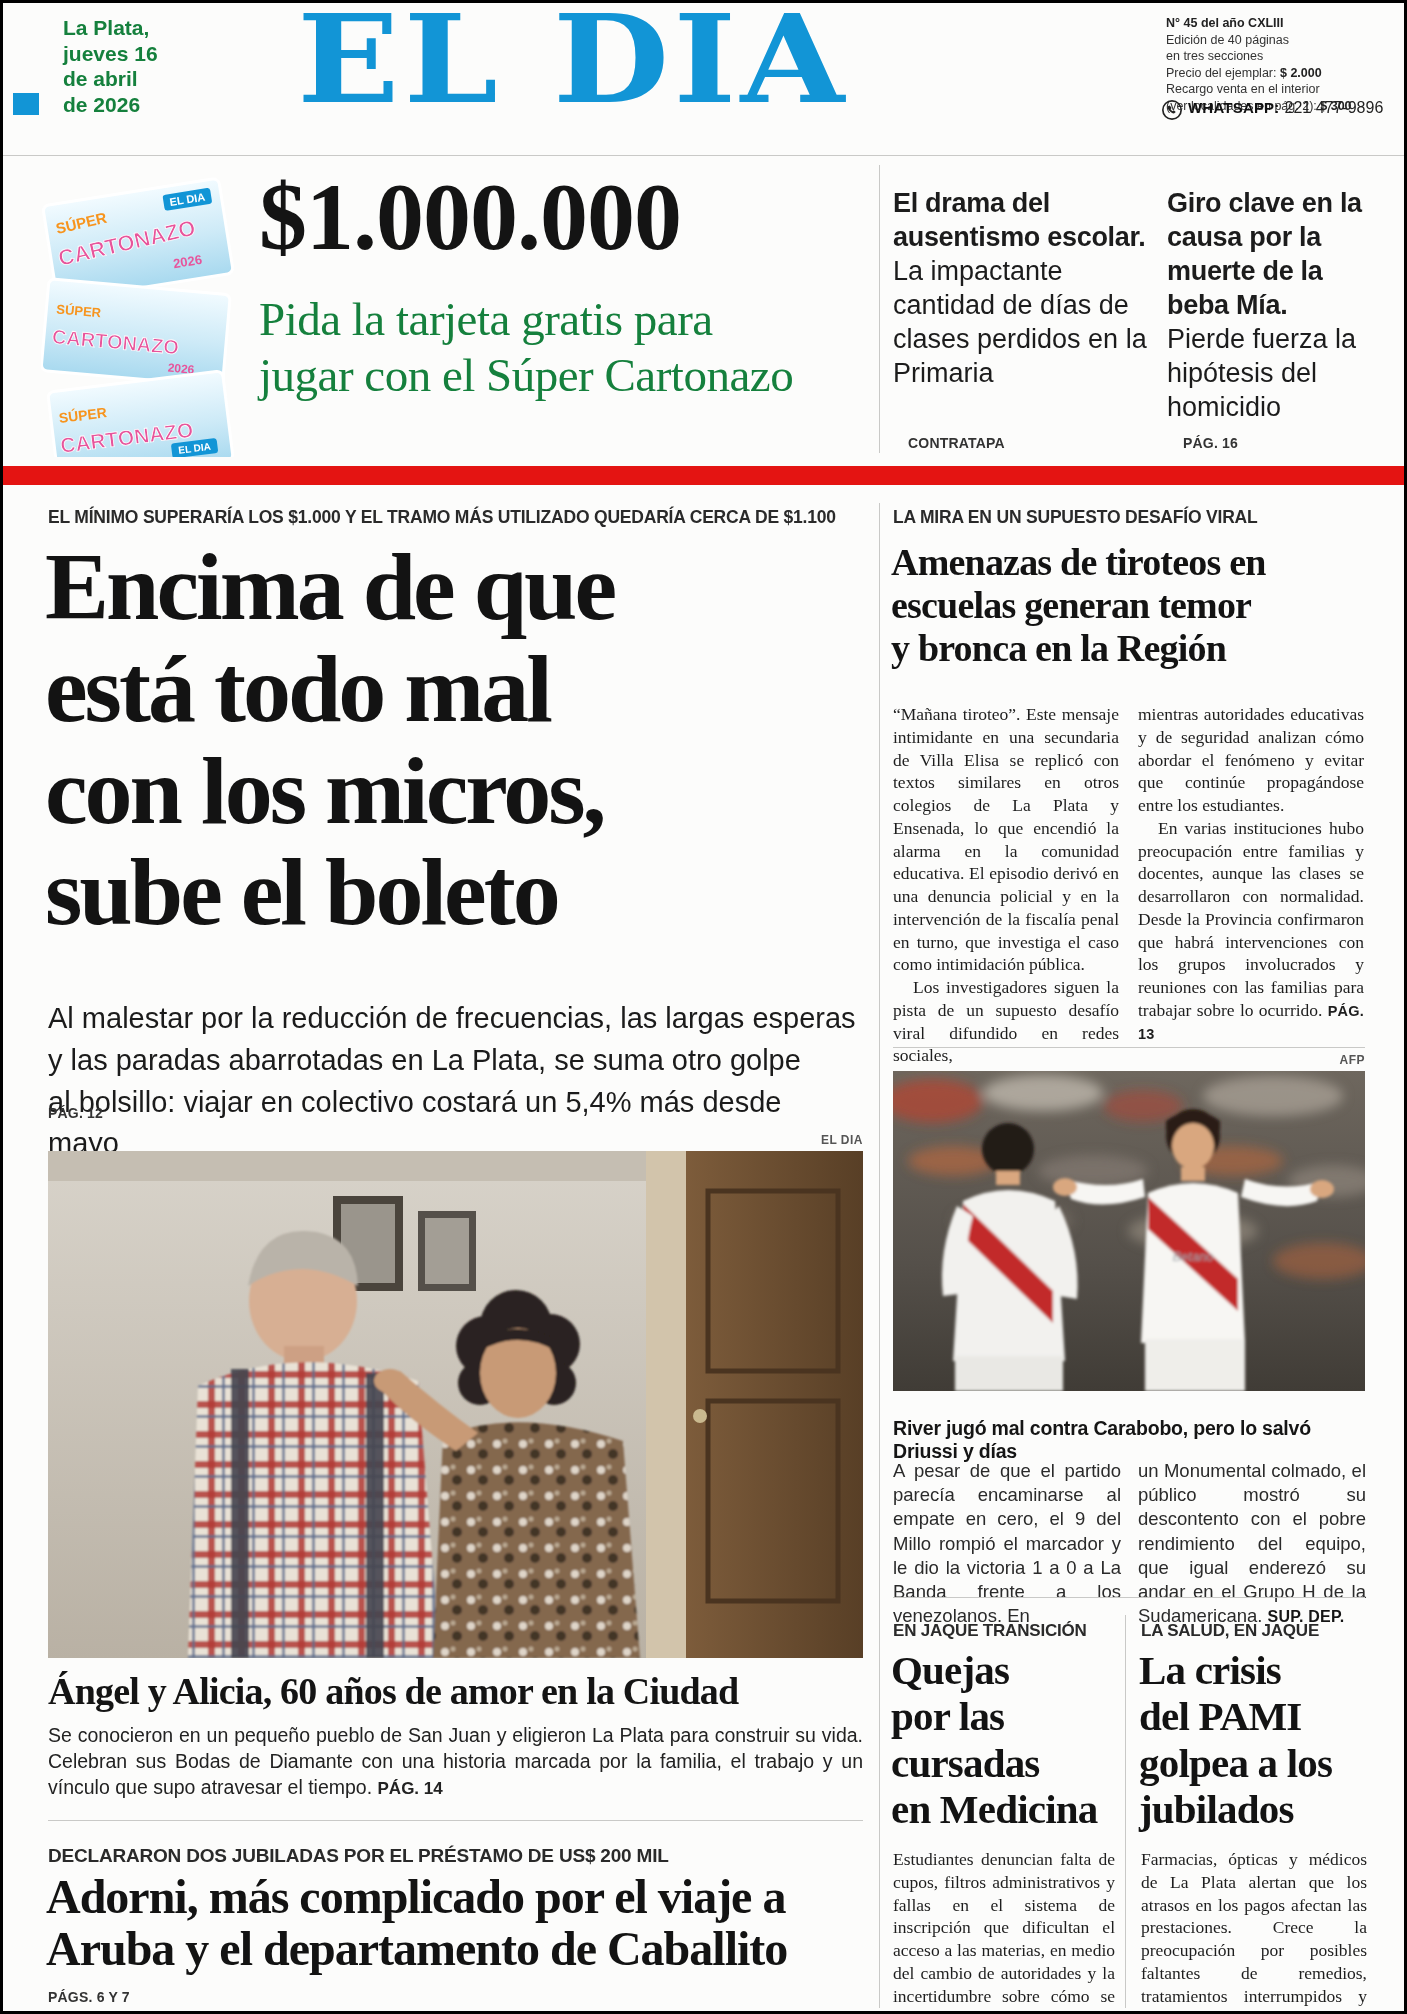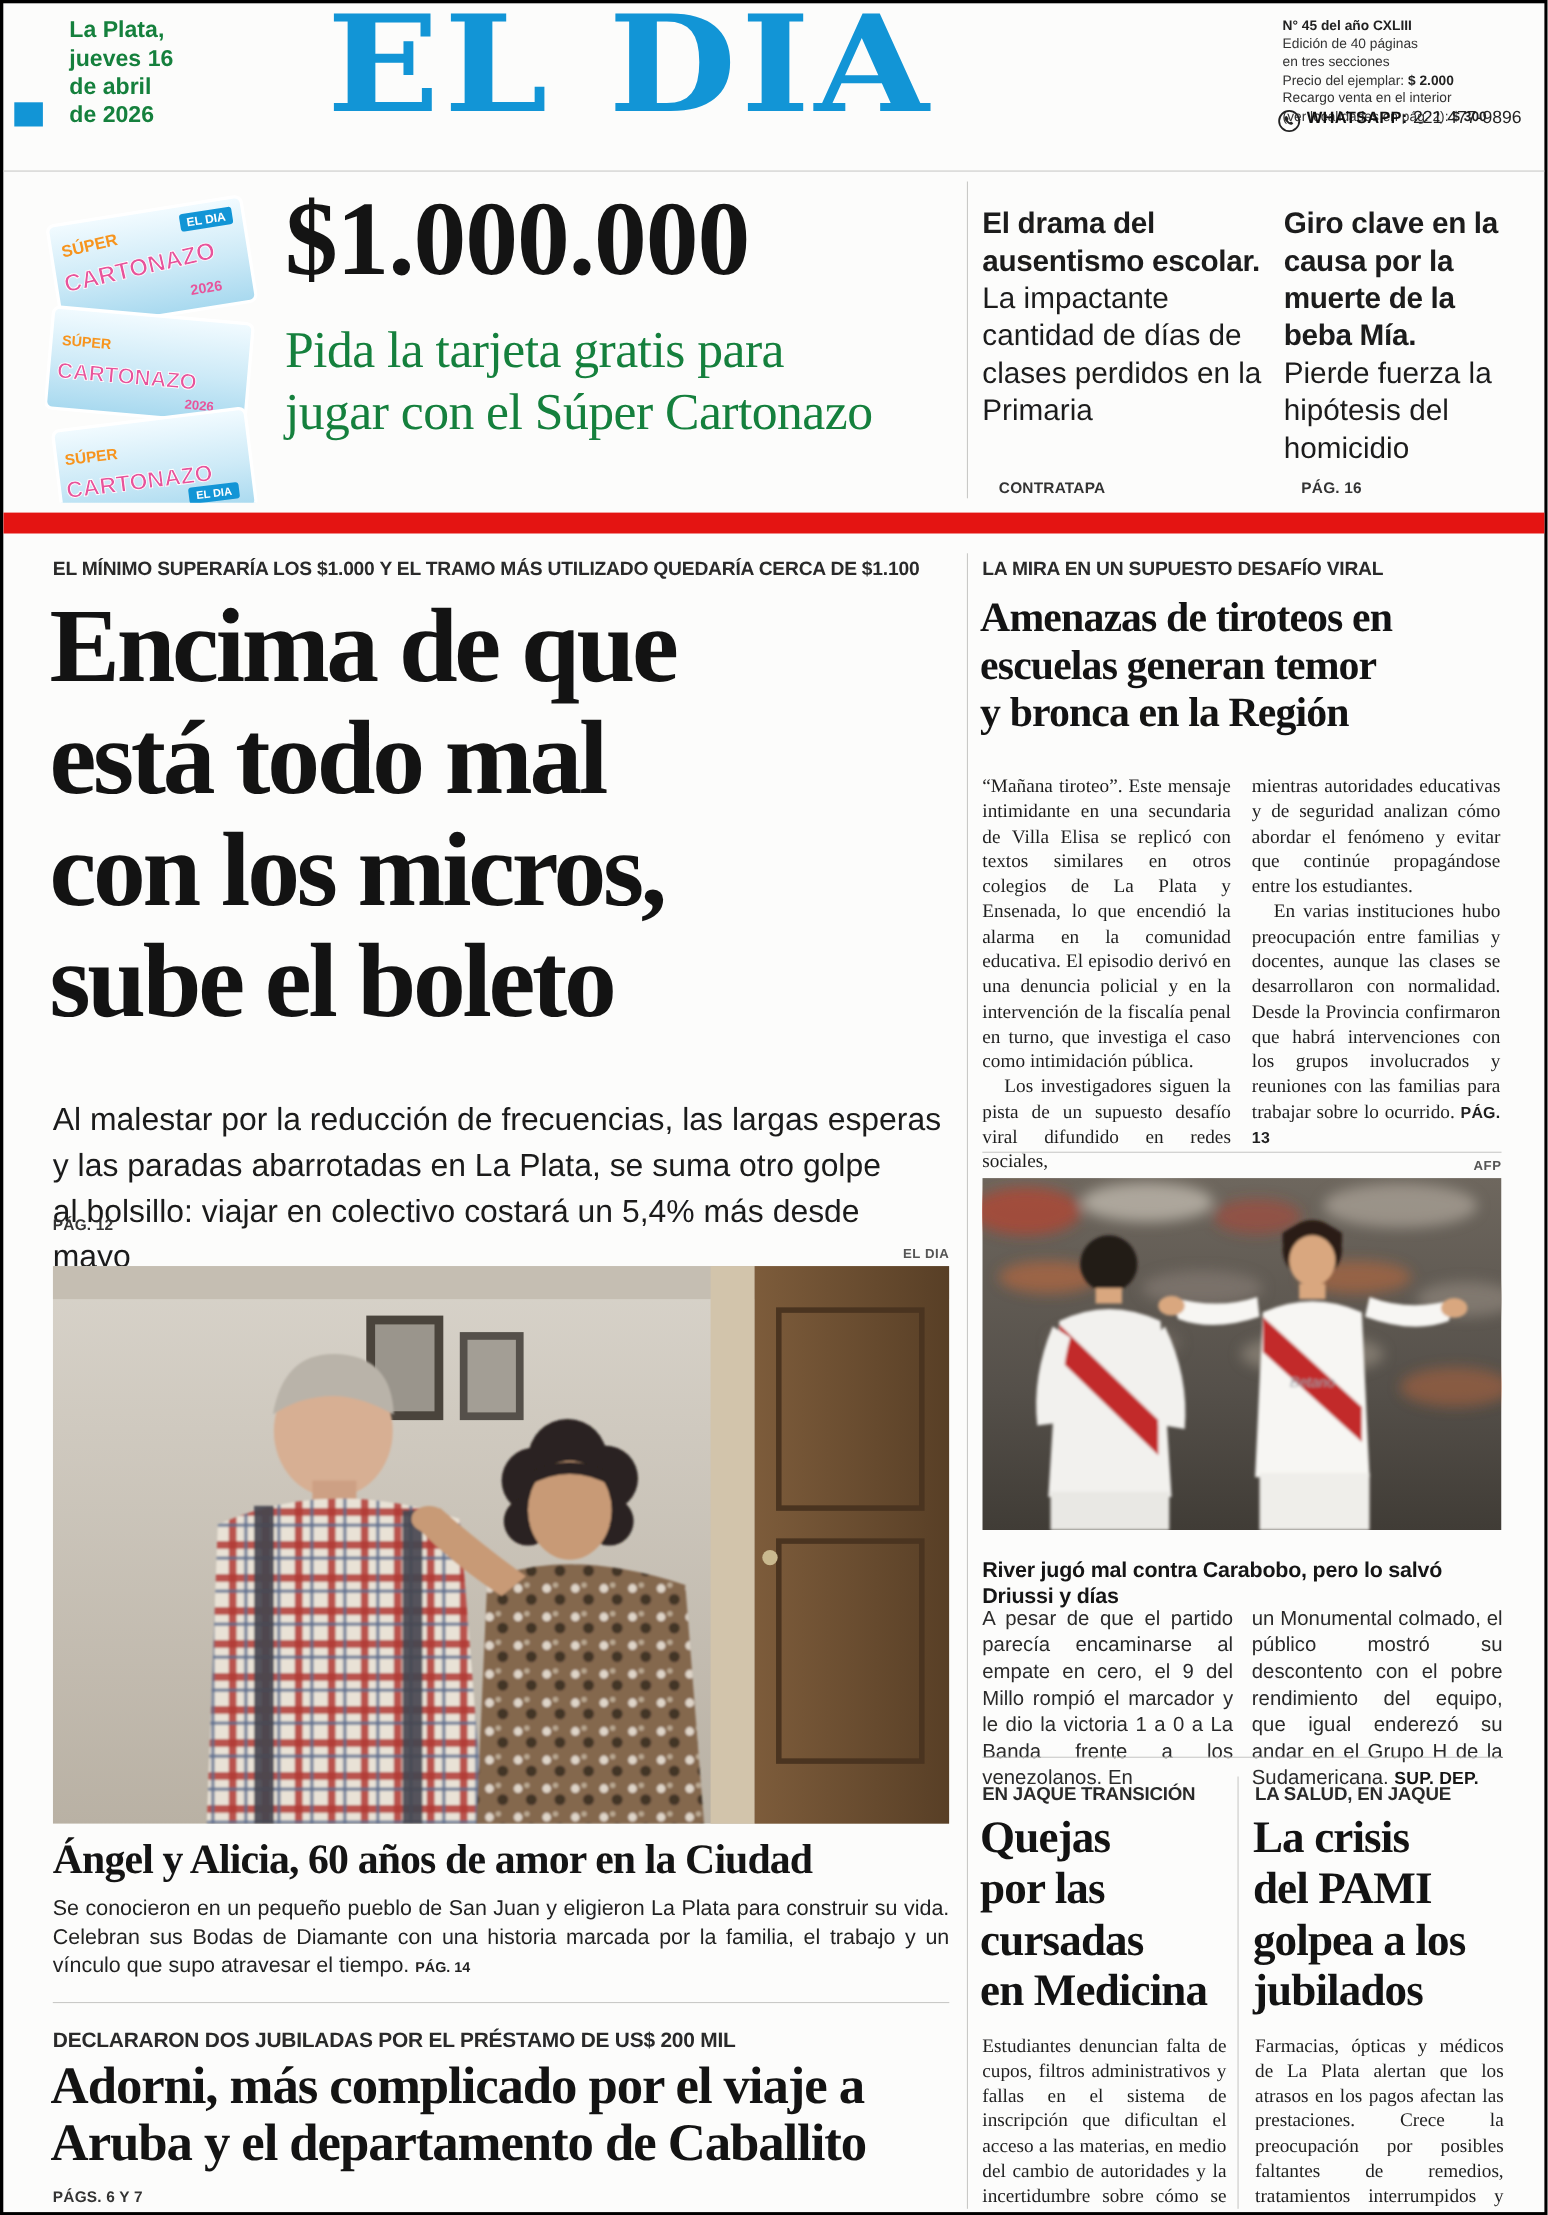--- a/index.html
+++ b/index.html
@@ -44,21 +44,21 @@
 
   
   .main-head{left:42px;top:533px;width:840px;
      font-family:"Liberation Serif","DejaVu Serif",serif;font-weight:bold;
      font-size:96px;line-height:1.06;letter-spacing:-3px;color:#131313;}
   .deck{left:45px;top:995px;width:810px;font-size:29px;line-height:1.44;color:#1b1b1b;}
   .credit{font-size:12px;font-weight:bold;color:#555;letter-spacing:0.5px;}
   .cap-head{font-family:"Liberation Serif",serif;font-weight:bold;font-size:38px;
             letter-spacing:-0.8px;color:#141414;}
   .cap-text{font-size:19.5px;line-height:1.33;color:#222;text-align:justify;}
-  .cap-text b{font-size:13px;}
+  .cap-text b{font-size:17px;}
 
   
   .sec-head{font-family:"Liberation Serif",serif;font-weight:bold;font-size:38px;
             line-height:1.13;letter-spacing:-0.8px;color:#131313;}
   .bodycol{width:226px;font-family:"Liberation Serif",serif;font-size:17.5px;
            line-height:1.3;color:#1e1e1e;text-align:justify;}
   .bodycol p{margin:0;}
   .bodycol p.indent{text-indent:20px;}
   .bodycol b{font-family:"Liberation Sans",sans-serif;font-size:14.5px;letter-spacing:0.2px;}
 

